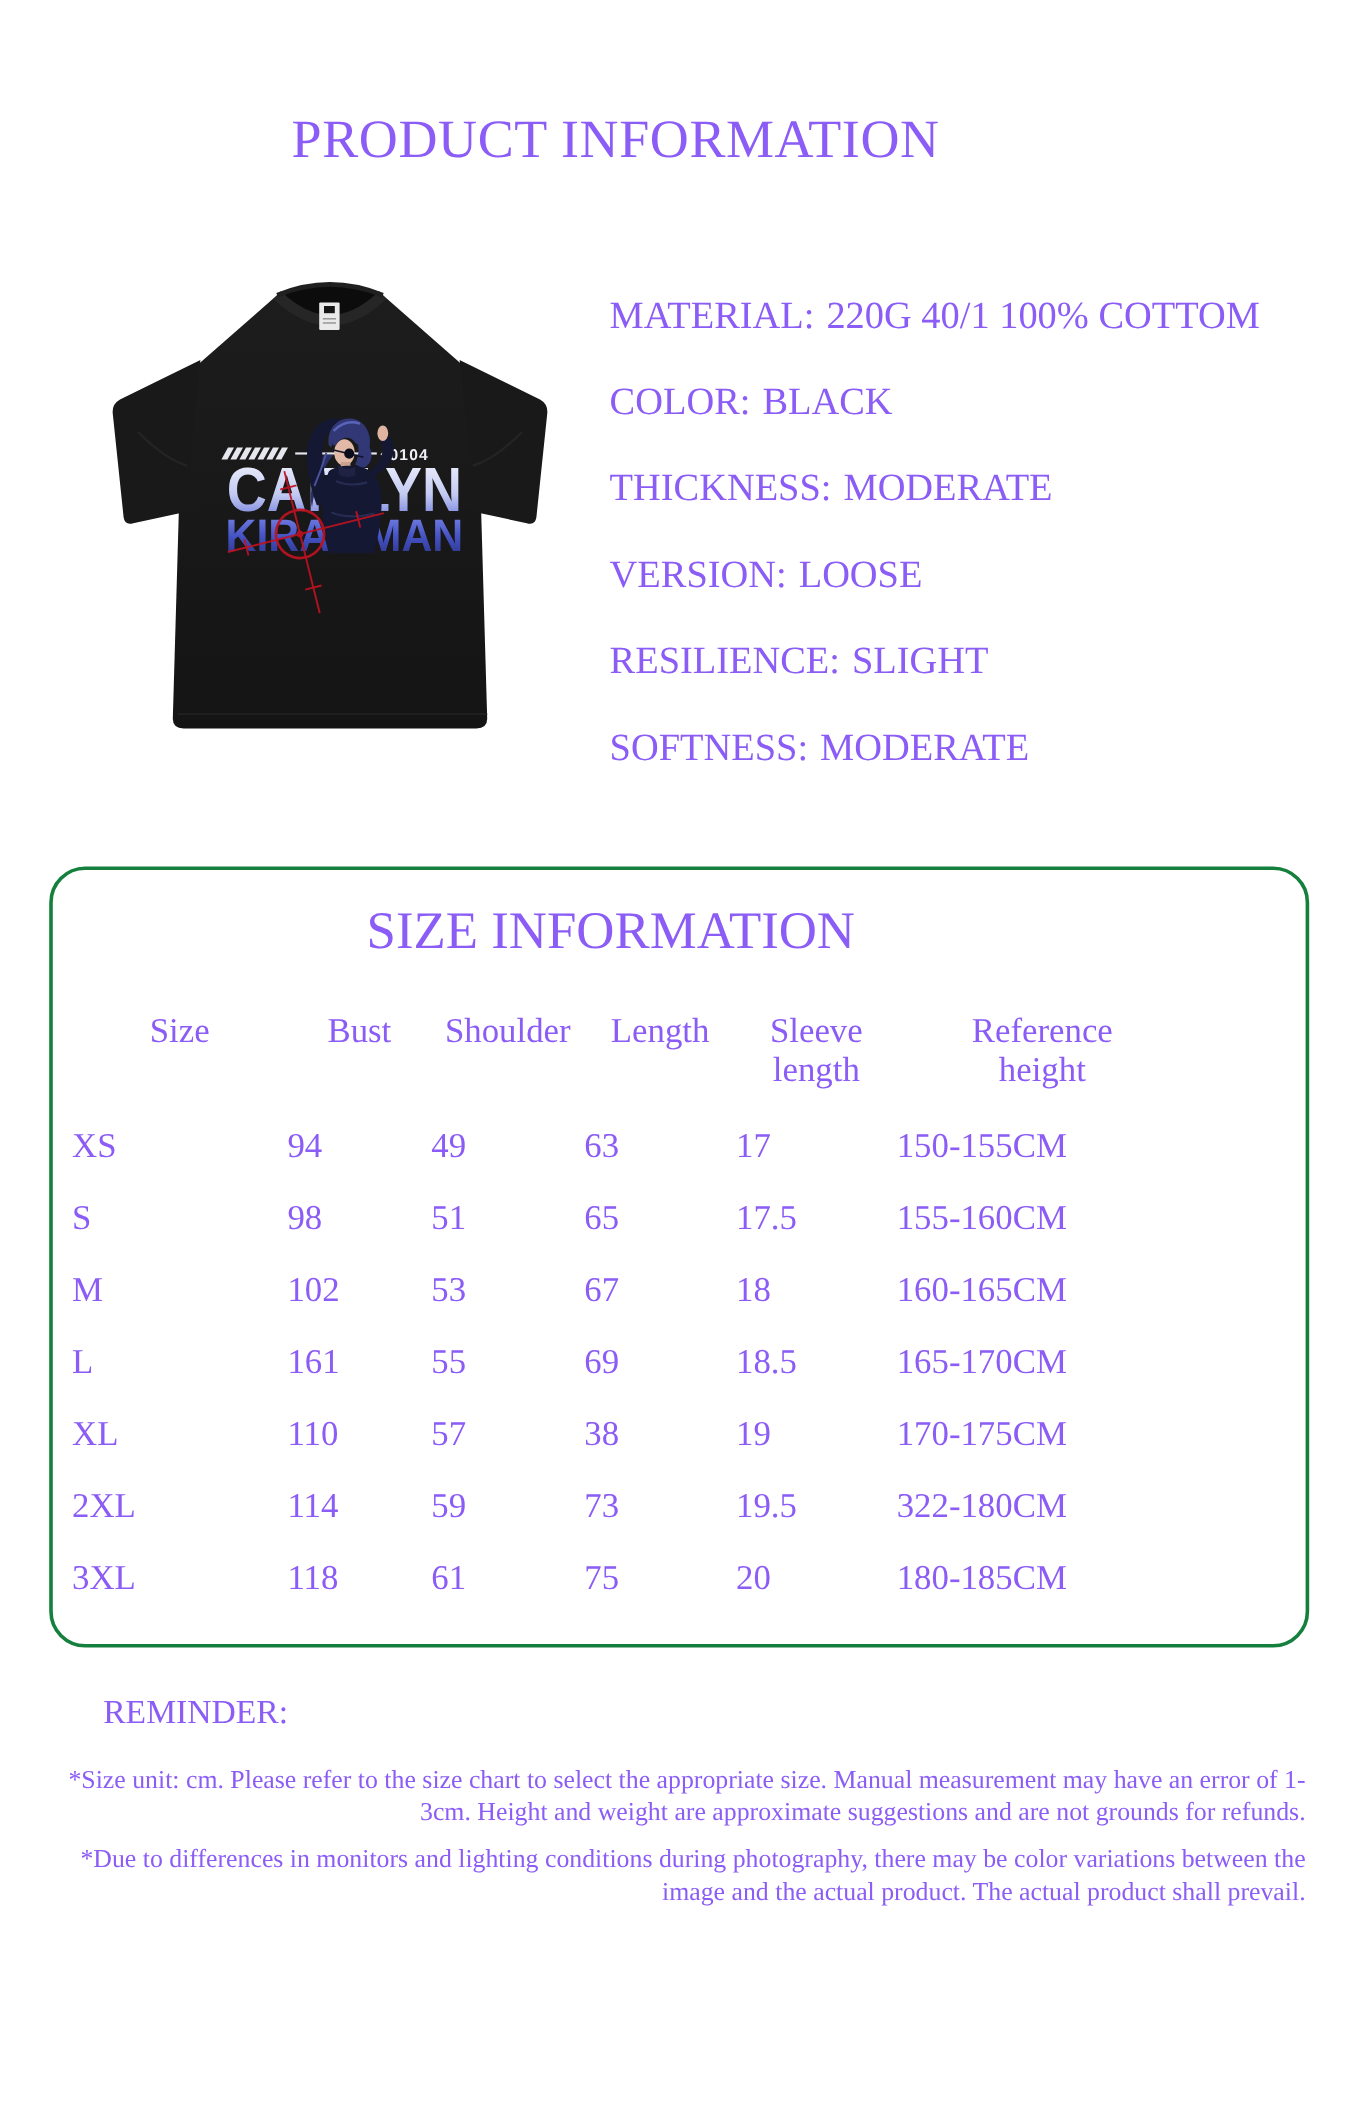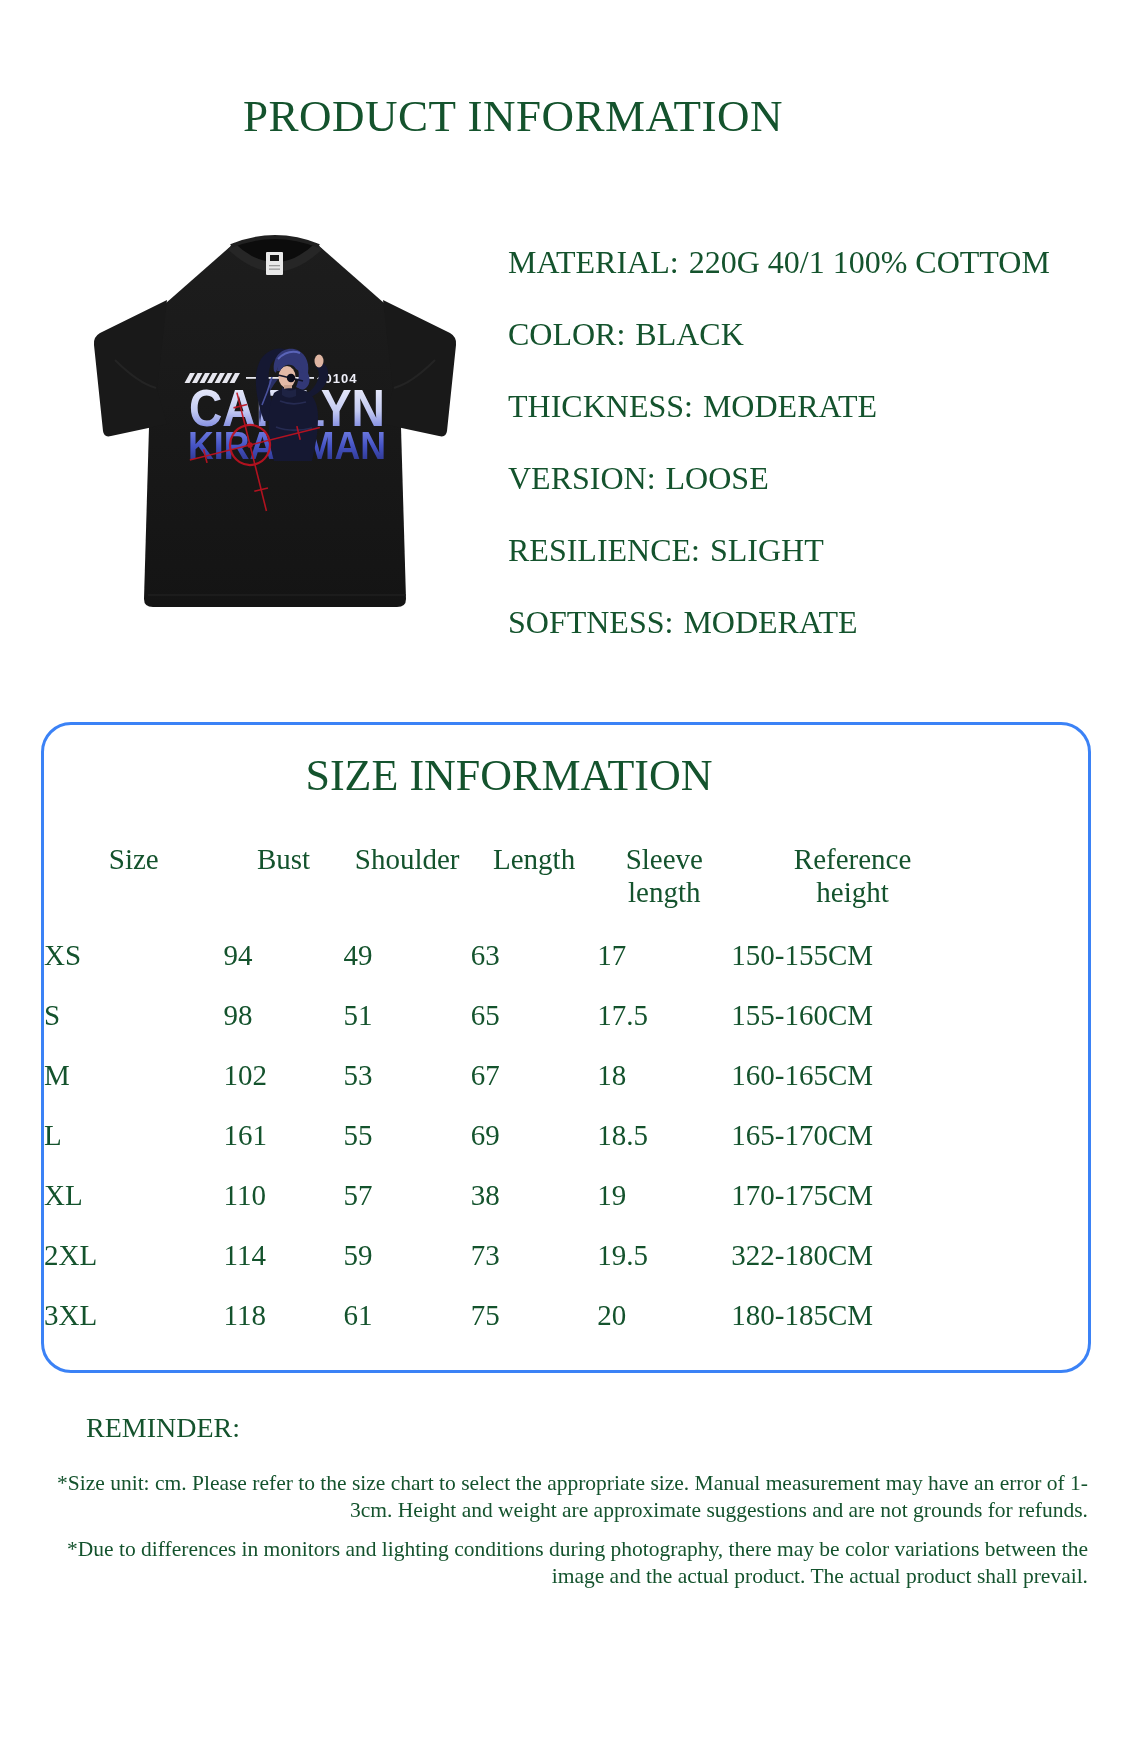--- a/index.html
+++ b/index.html
@@ -2,21 +2,21 @@
 <html><head>
 <meta charset="utf-8">
 <style>
   html,body{margin:0;padding:0;background:#ffffff;}
   .page{
     position:relative;
     width:1134px;
     height:1754px;
     background:#ffffff;
     font-family:"Liberation Serif", serif;
-    color:#14532d;
+    color:#8b5cf6;
     overflow:hidden;
   }
   .page-title{
     position:absolute;
     top:92px; left:0;
     width:1026px;
     text-align:center;
     font-size:45px;
     letter-spacing:0.5px;
     line-height:1.1;
@@ -38,38 +38,39 @@
     font-size:32px;
     line-height:1.2;
     white-space:nowrap;
   }
   .spec .v{margin-left:10px;}
   
   .size-box{
     position:absolute;
     left:41px; top:722px;
     width:1050px; height:651px;
-    border:3px solid #3b82f6;
+    border:3px solid #15803d;
     border-radius:30px;
     box-sizing:border-box;
   }
   .size-title{
     position:absolute;
     top:26px; left:0;
     width:930px;
     text-align:center;
     font-size:44px;
     line-height:1.15;
   }
   .size-table{
     position:absolute;
     top:118px; left:0;
     width:930px;
     display:grid;
     grid-template-columns:19.3% 12.9% 13.7% 13.6% 14.4% 26.1%;
+    padding-left:16px;
   }
   .size-table .th{
     font-size:29px;
     text-align:center;
     height:96px;
     line-height:1.15;
   }
   .size-table .th span{
     display:inline-block;
     max-width:150px;

